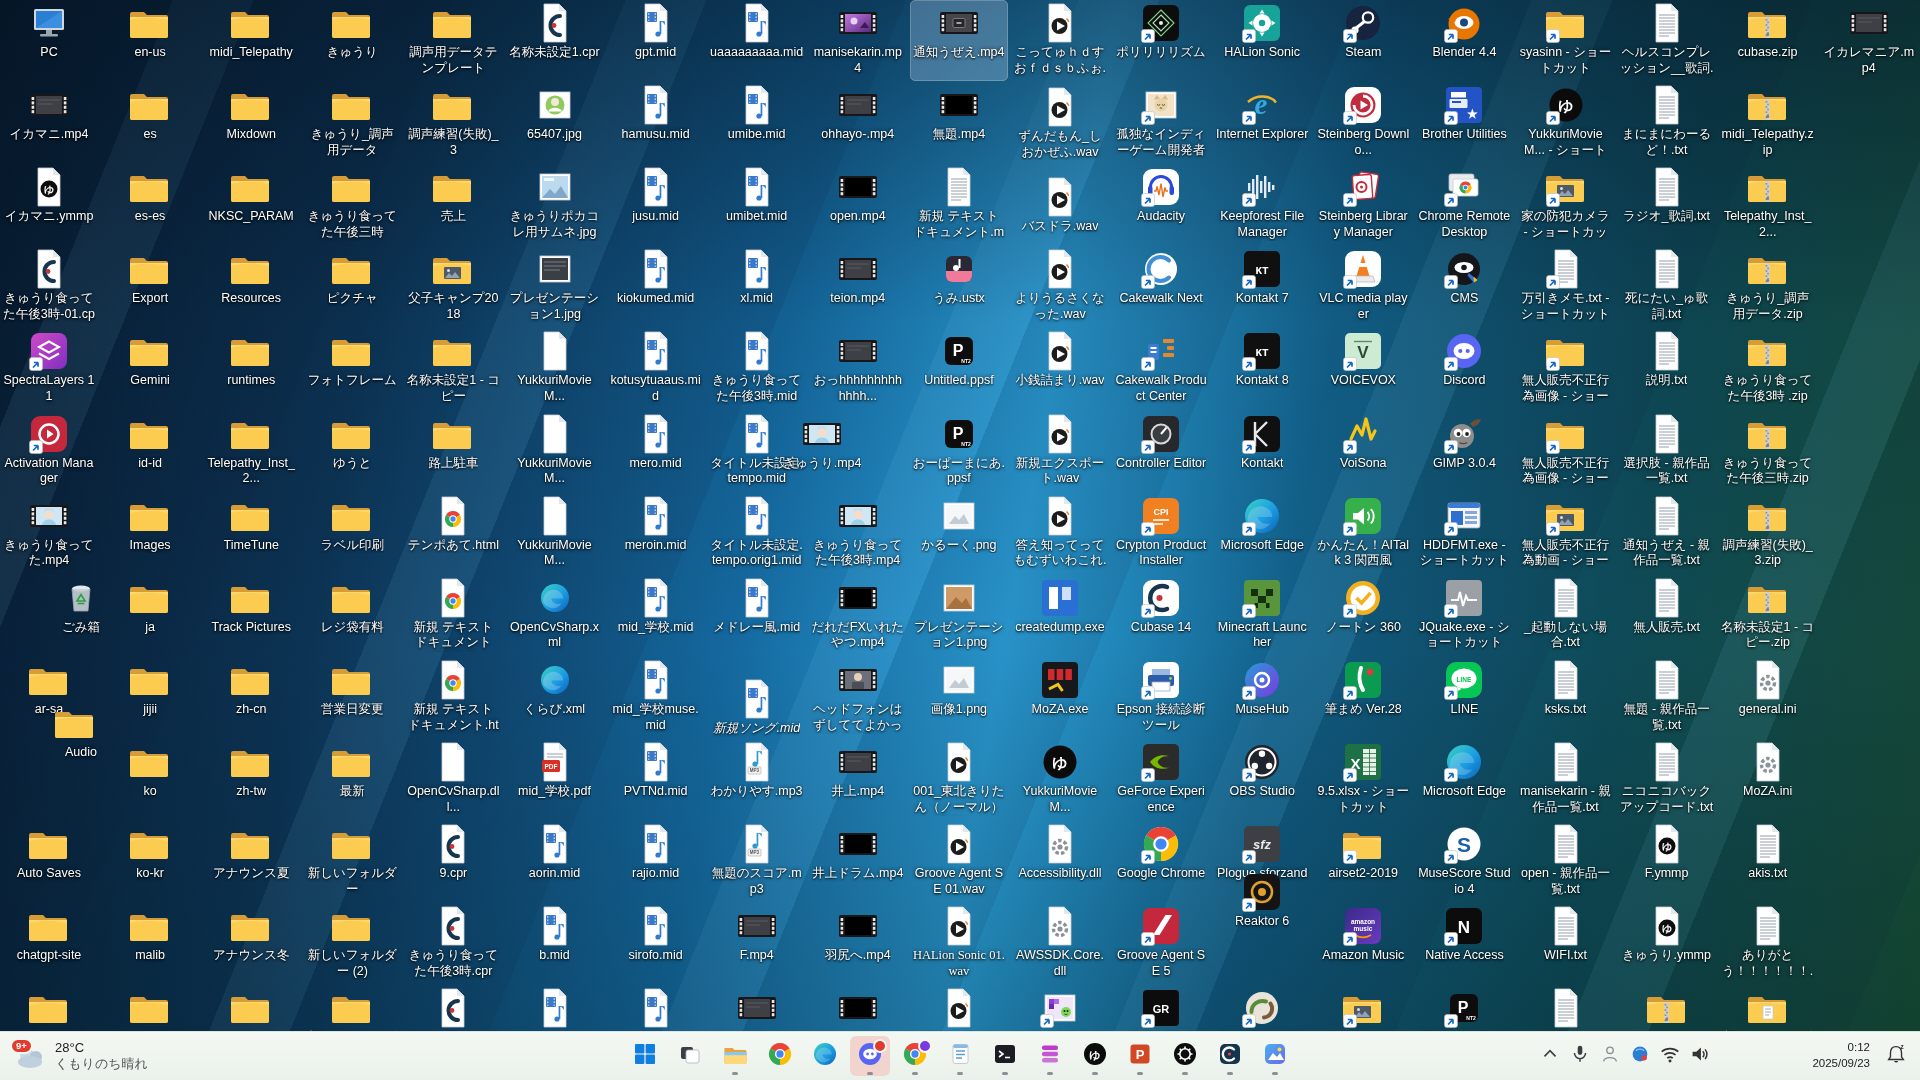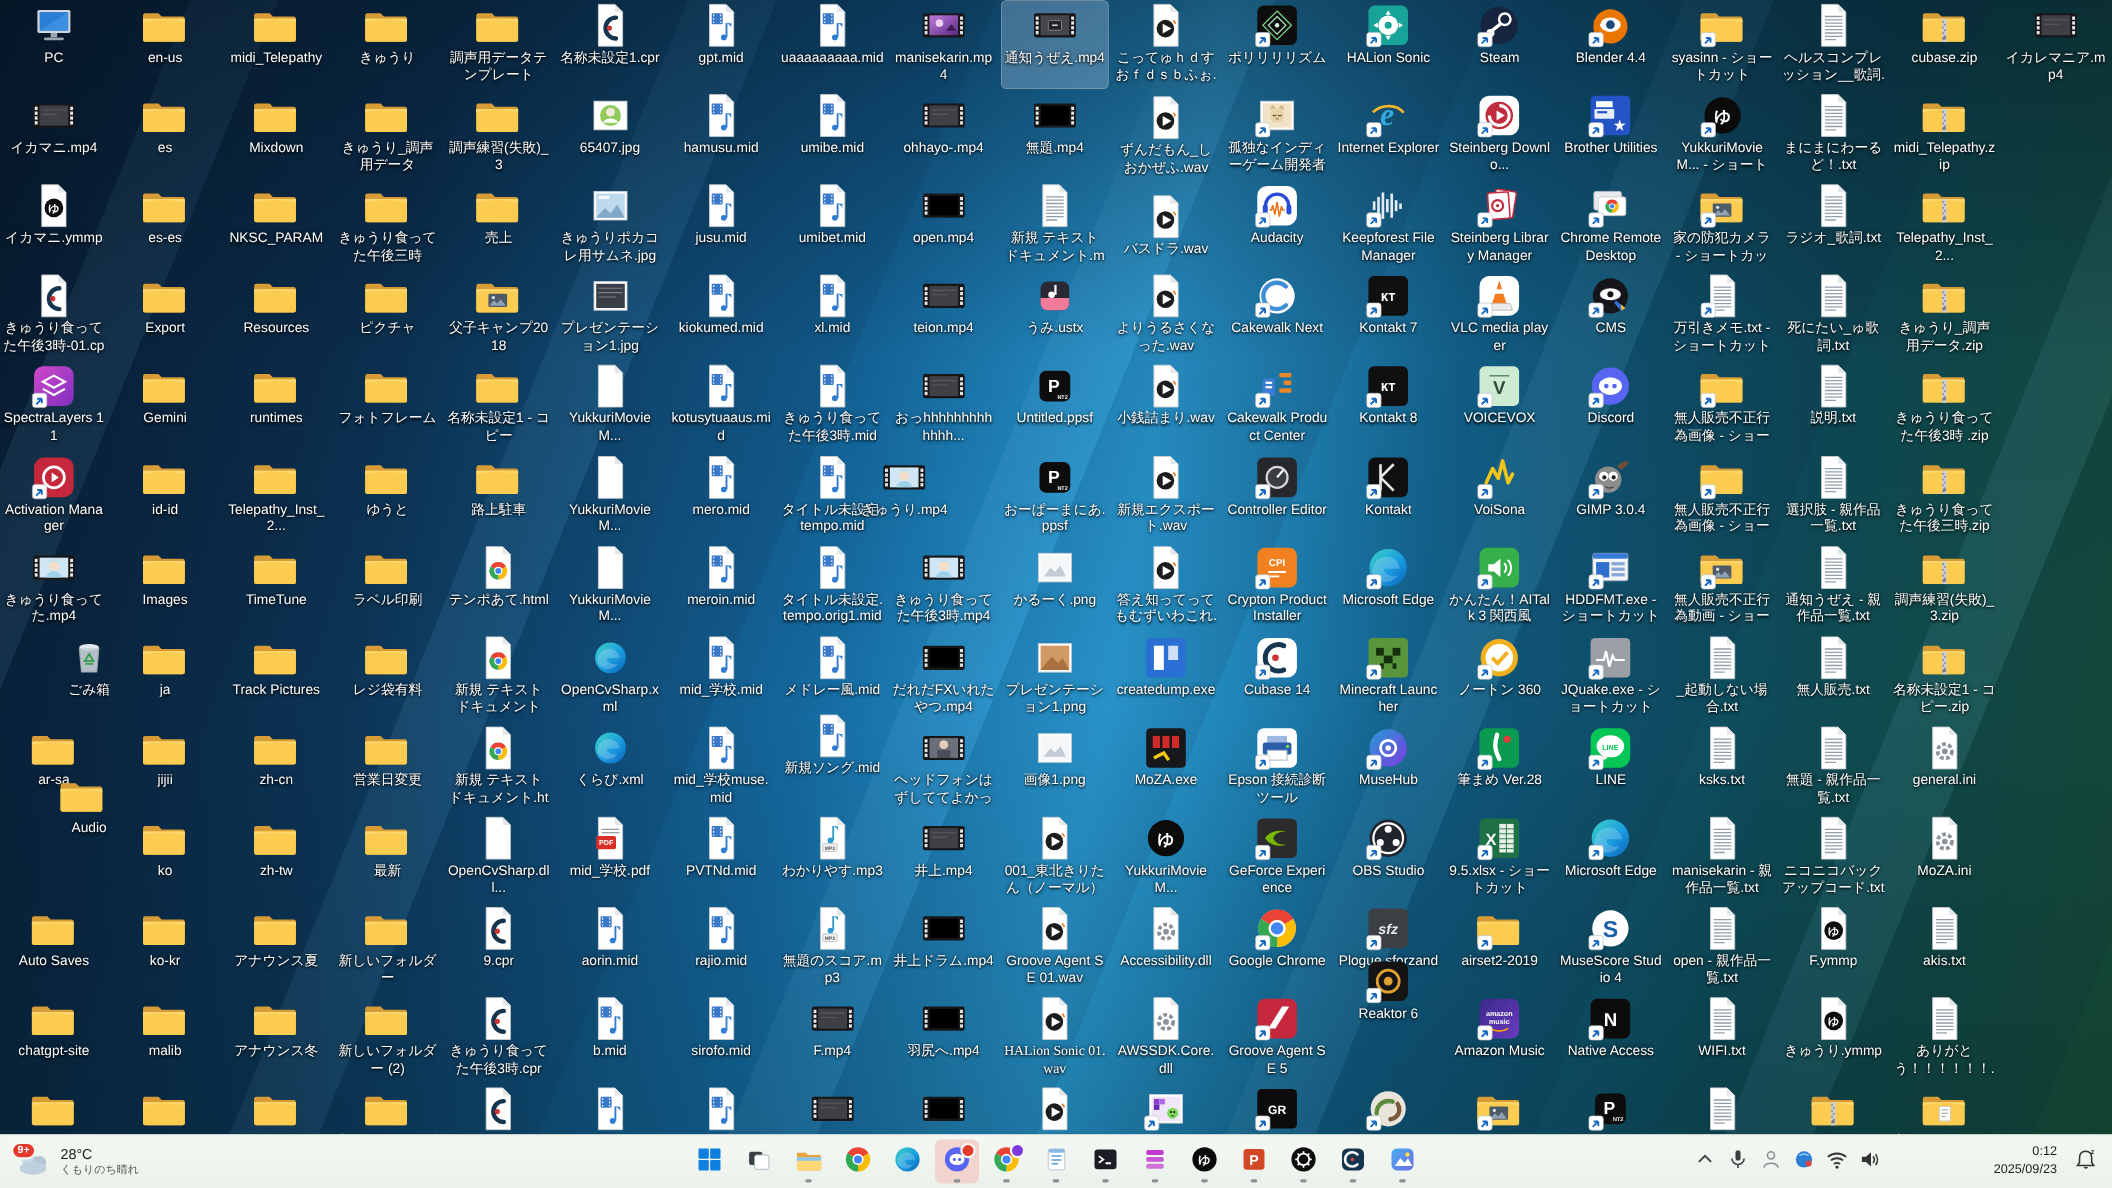--- a/index.html
+++ b/index.html
@@ -16,21 +16,21 @@
   .lbl{margin-top:0;max-width:94px;max-height:32px;overflow:hidden;text-align:center;font-size:12.5px;line-height:1.26;color:#fff;
        text-shadow:0 1px 2px rgba(0,0,0,.95),0 0 4px rgba(0,0,0,.75);word-break:break-all;}
   
   .taskbar{position:absolute;left:0;right:0;bottom:0;height:48px;background:linear-gradient(#f4f8f3,#eaf1ea);
            border-top:1px solid rgba(0,0,0,.05);display:flex;align-items:center;}
   .weather{position:absolute;left:6px;top:0;height:48px;display:flex;align-items:center;gap:7px;padding:0 8px;border-radius:6px;cursor:default;}
   .wx-cloud{position:relative;width:34px;height:28px;}
   .wx-badge{position:absolute;left:-4px;top:-4px;background:#e23b2e;color:#fff;font-size:9.5px;font-weight:bold;
             border-radius:9px;padding:1px 4px;border:2px solid #f4f8f3;line-height:1.1;}
   .wx-temp{font-size:13px;color:#1c1c1c;}
-  .wx-cond{font-size:10px;color:#555;}
+  .wx-cond{font-size:13px;color:#555;}
   .wx-txt{display:flex;flex-direction:column;line-height:1.25;}
   .tb-center{margin:0 auto;display:flex;align-items:center;gap:5px;height:48px;}
   .tb-btn{width:40px;height:40px;display:flex;align-items:center;justify-content:center;border-radius:6px;position:relative;}
   .tb-btn.active{background:#f2d4cf;}
   .run-dot{position:absolute;bottom:1px;left:50%;transform:translateX(-50%);width:6px;height:3px;border-radius:2px;background:#8a9096;}
   .badge-dot{position:absolute;top:3px;right:3px;width:10px;height:10px;border-radius:50%;border:2px solid #f4f8f3;}
   .search-pill{height:34px;background:#fff;border:1px solid #dfe5e0;border-radius:17px;display:flex;align-items:center;
                padding:0 6px 0 12px;gap:8px;width:212px;box-shadow:0 1px 2px rgba(0,0,0,.06);}
   .search-pill span{font-size:13.5px;color:#5a5f63;flex:1;}
   .tray{position:absolute;right:206px;top:0;height:48px;display:flex;align-items:center;gap:2px;}
@@ -1753,21 +1753,21 @@
             <path d="M11 3h15l7 7v31H11z" fill="none" stroke="#c8cdd2" stroke-width=".8"></path>
             <path d="M26 3l7 7h-7z" fill="#e4e7ea"></path>
             <rect x="13" y="11" width="10" height="10" rx="1" fill="#3a79c9"></rect>
             <path d="M14.8 12.2v7.6M21.2 12.2v7.6" stroke="#fff" stroke-width="1" stroke-dasharray="1.6 1.6"></path>
             <circle cx="24" cy="33" r="2.6" fill="#2f7bd0"></circle>
             <rect x="25.6" y="20" width="1.7" height="13" fill="#2f7bd0"></rect>
             <path d="M25.6 20c3 .8 4.4 2 5.2 4.2v-4z" fill="#2f7bd0"></path>
           </svg></div>
         <div class="lbl">mid_学校muse.mid</div>
       </div>
-      <div class="cell" style="left: 708.7px; top: 647px;">
+      <div class="cell" style="left: 708.7px; top: 677px; font-style: italic;">
         <div class="ic"><svg width="44" height="44" viewBox="0 0 44 44">
             <path d="M11 3h15l7 7v31H11z" fill="#fff"></path>
             <path d="M11 3h15l7 7v31H11z" fill="none" stroke="#c8cdd2" stroke-width=".8"></path>
             <path d="M26 3l7 7h-7z" fill="#e4e7ea"></path>
             <rect x="13" y="11" width="10" height="10" rx="1" fill="#3a79c9"></rect>
             <path d="M14.8 12.2v7.6M21.2 12.2v7.6" stroke="#fff" stroke-width="1" stroke-dasharray="1.6 1.6"></path>
             <circle cx="24" cy="33" r="2.6" fill="#2f7bd0"></circle>
             <rect x="25.6" y="20" width="1.7" height="13" fill="#2f7bd0"></rect>
             <path d="M25.6 20c3 .8 4.4 2 5.2 4.2v-4z" fill="#2f7bd0"></path>
           </svg></div>

